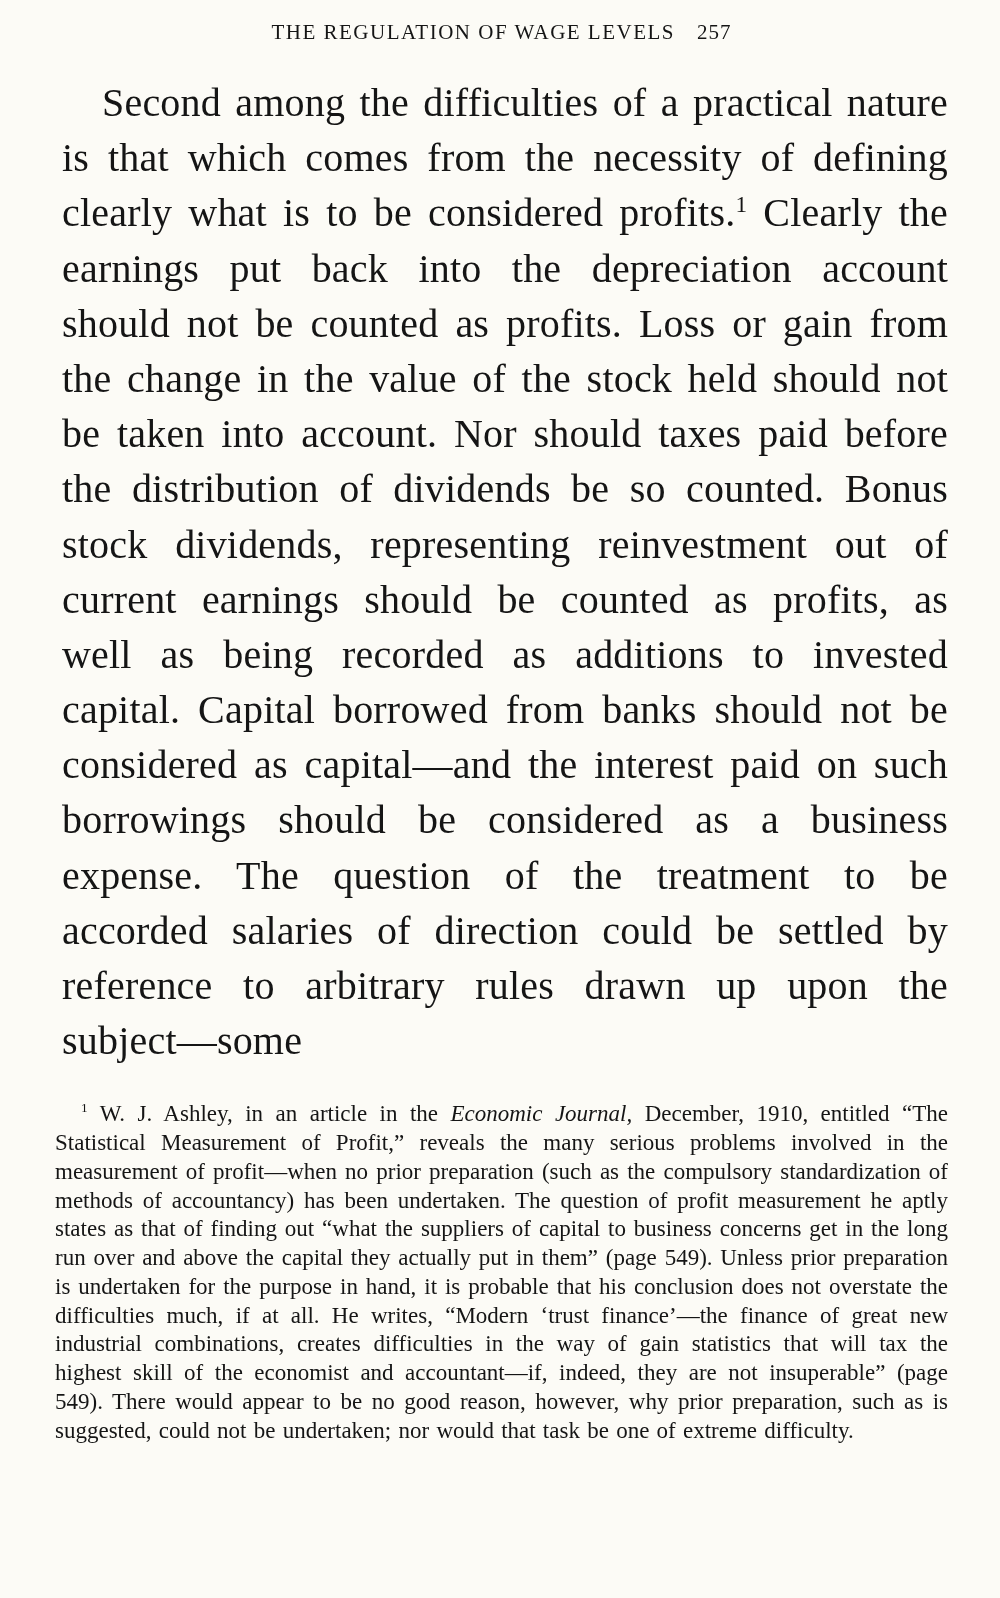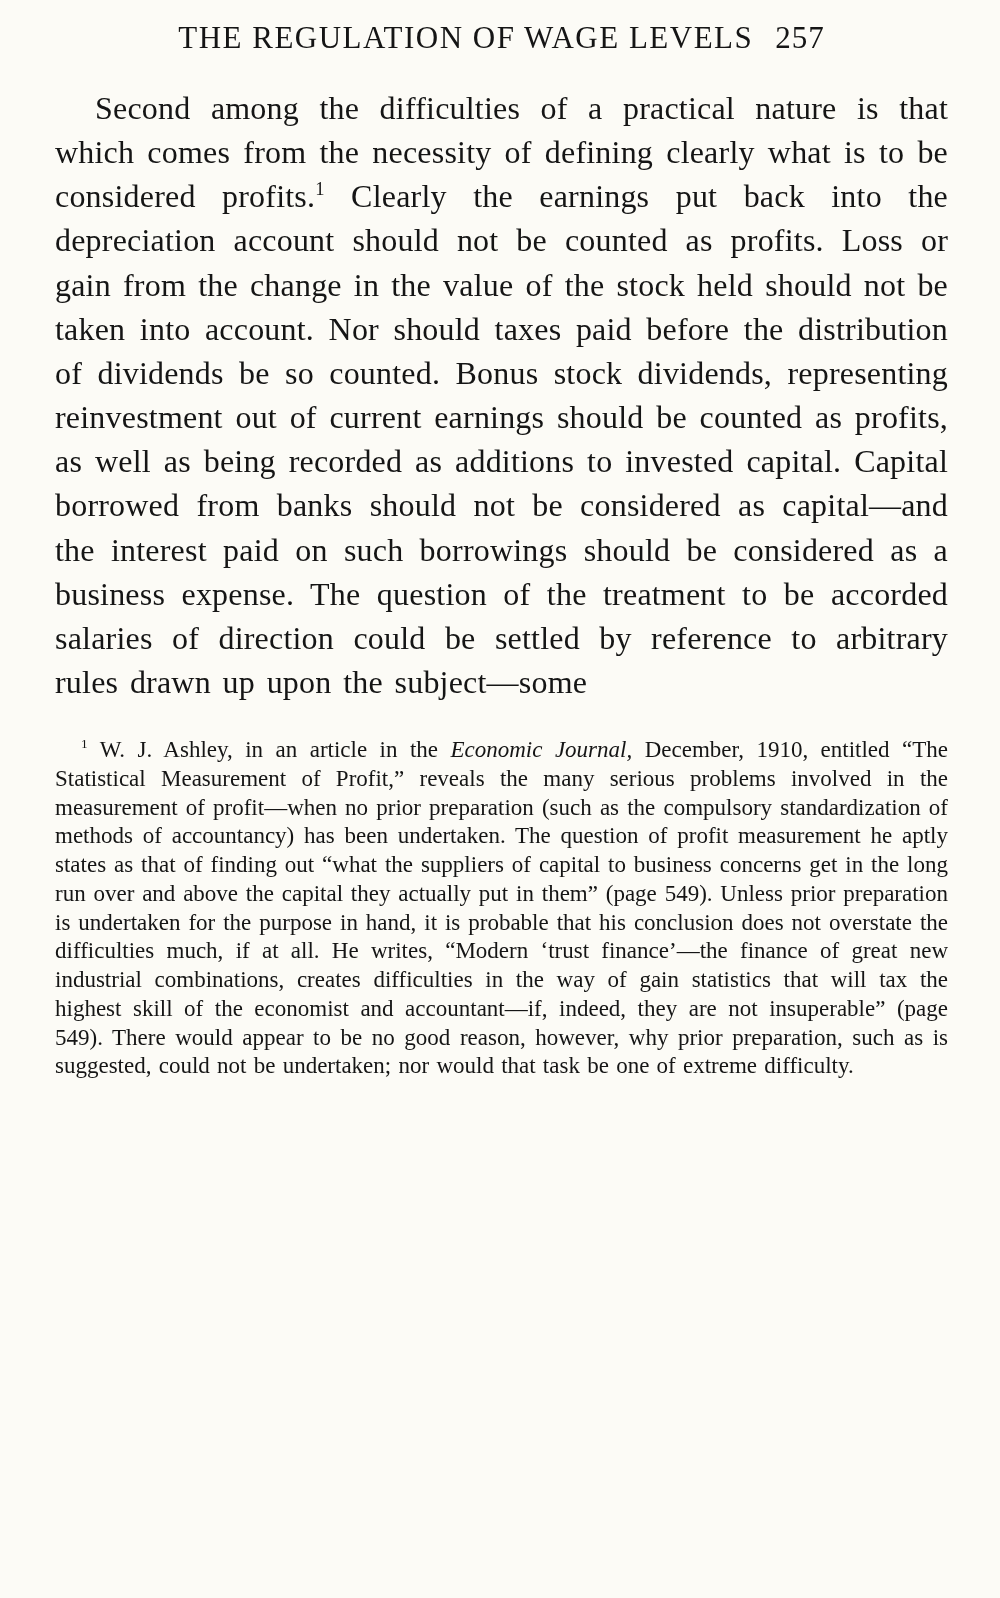--- a/index.html
+++ b/index.html
@@ -14,33 +14,33 @@
     box-sizing: border-box;
     margin: 0 auto;
     padding: 16px 52px 18px 55px;
     background: #fcfbf6;
     color: #151515;
     font-family: "Liberation Serif", "DejaVu Serif", serif;
     overflow: hidden;
   }
   .running-header {
     text-align: center;
-    font-size: 31px;
+    font-size: 21px;
     letter-spacing: 1.5px;
     white-space: nowrap;
     margin-top: 4px;
   }
   .running-header .pagenum {
     display: inline-block;
     margin-left: 22px;
     letter-spacing: 1px;
   }
   .body-text {
-    margin: 30px 0 0 0;
-    font-size: 32px;
+    margin: 30px 0 0 7px;
+    font-size: 40px;
     line-height: 1.38;
     text-align: justify;
     text-indent: 40px;
     word-spacing: 3.5px;
     letter-spacing: 0.2px;
   }
   sup.fnref {
     font-size: 58%;
     line-height: 0;
     vertical-align: super;

